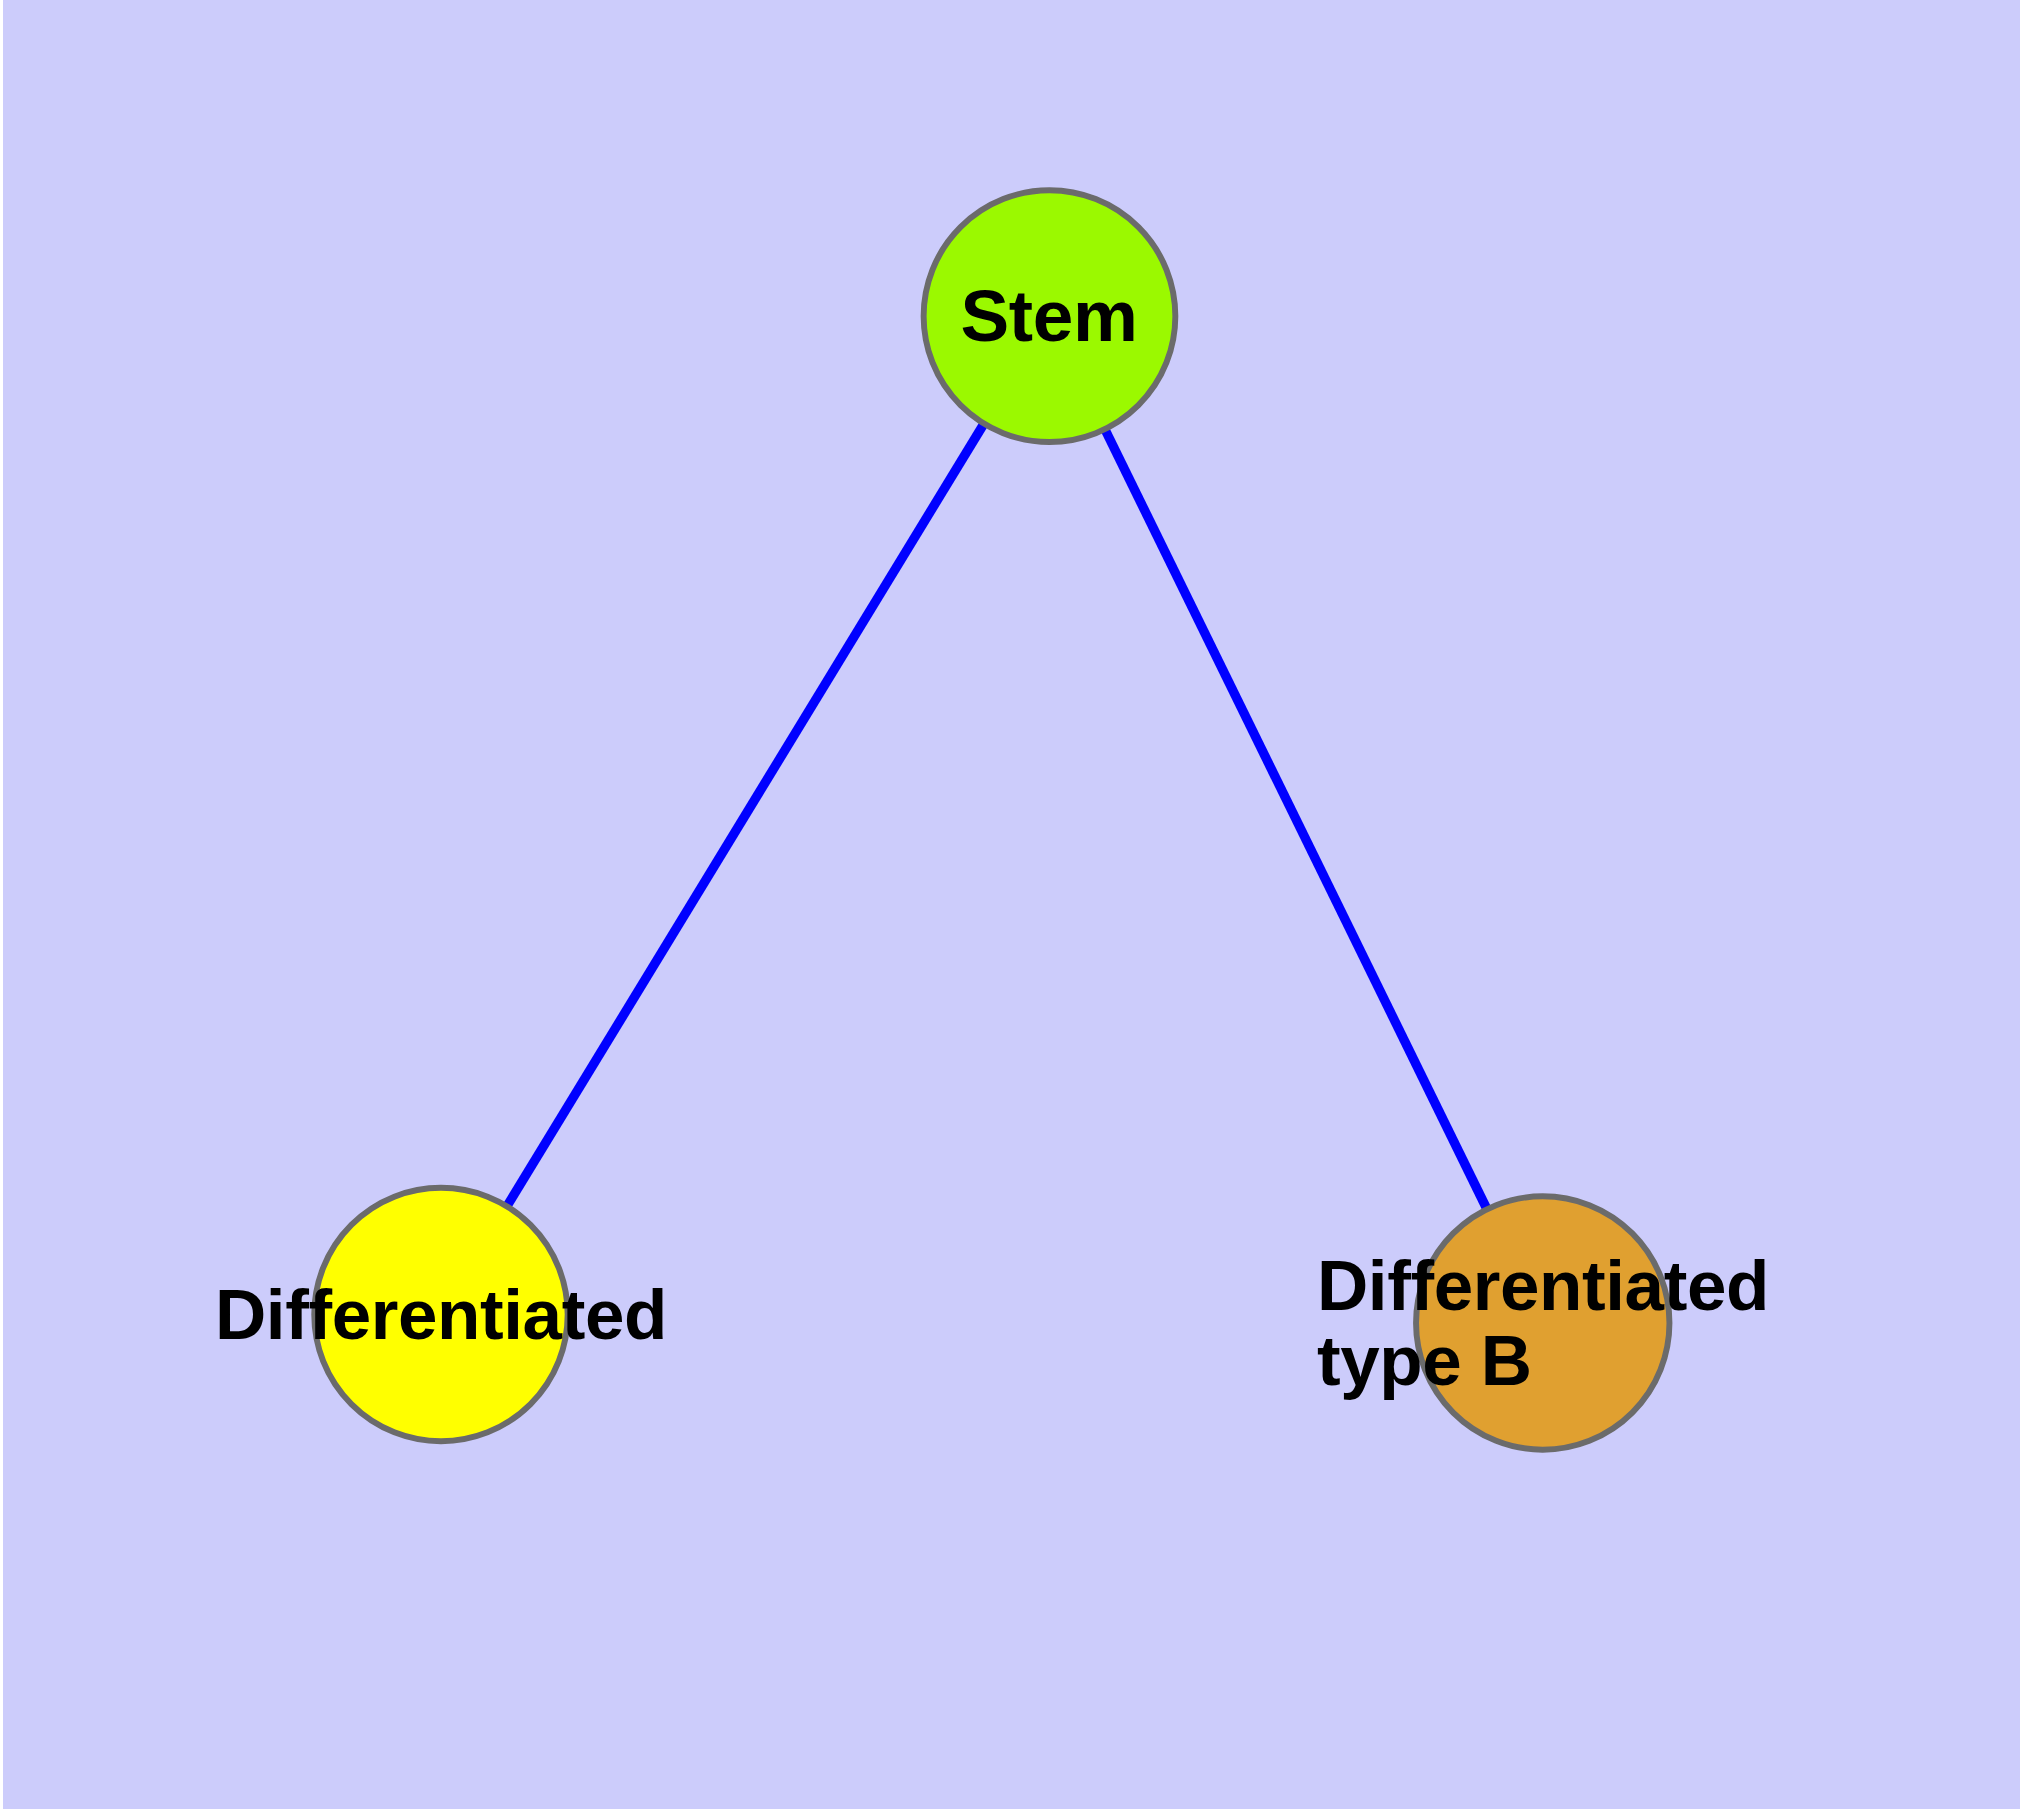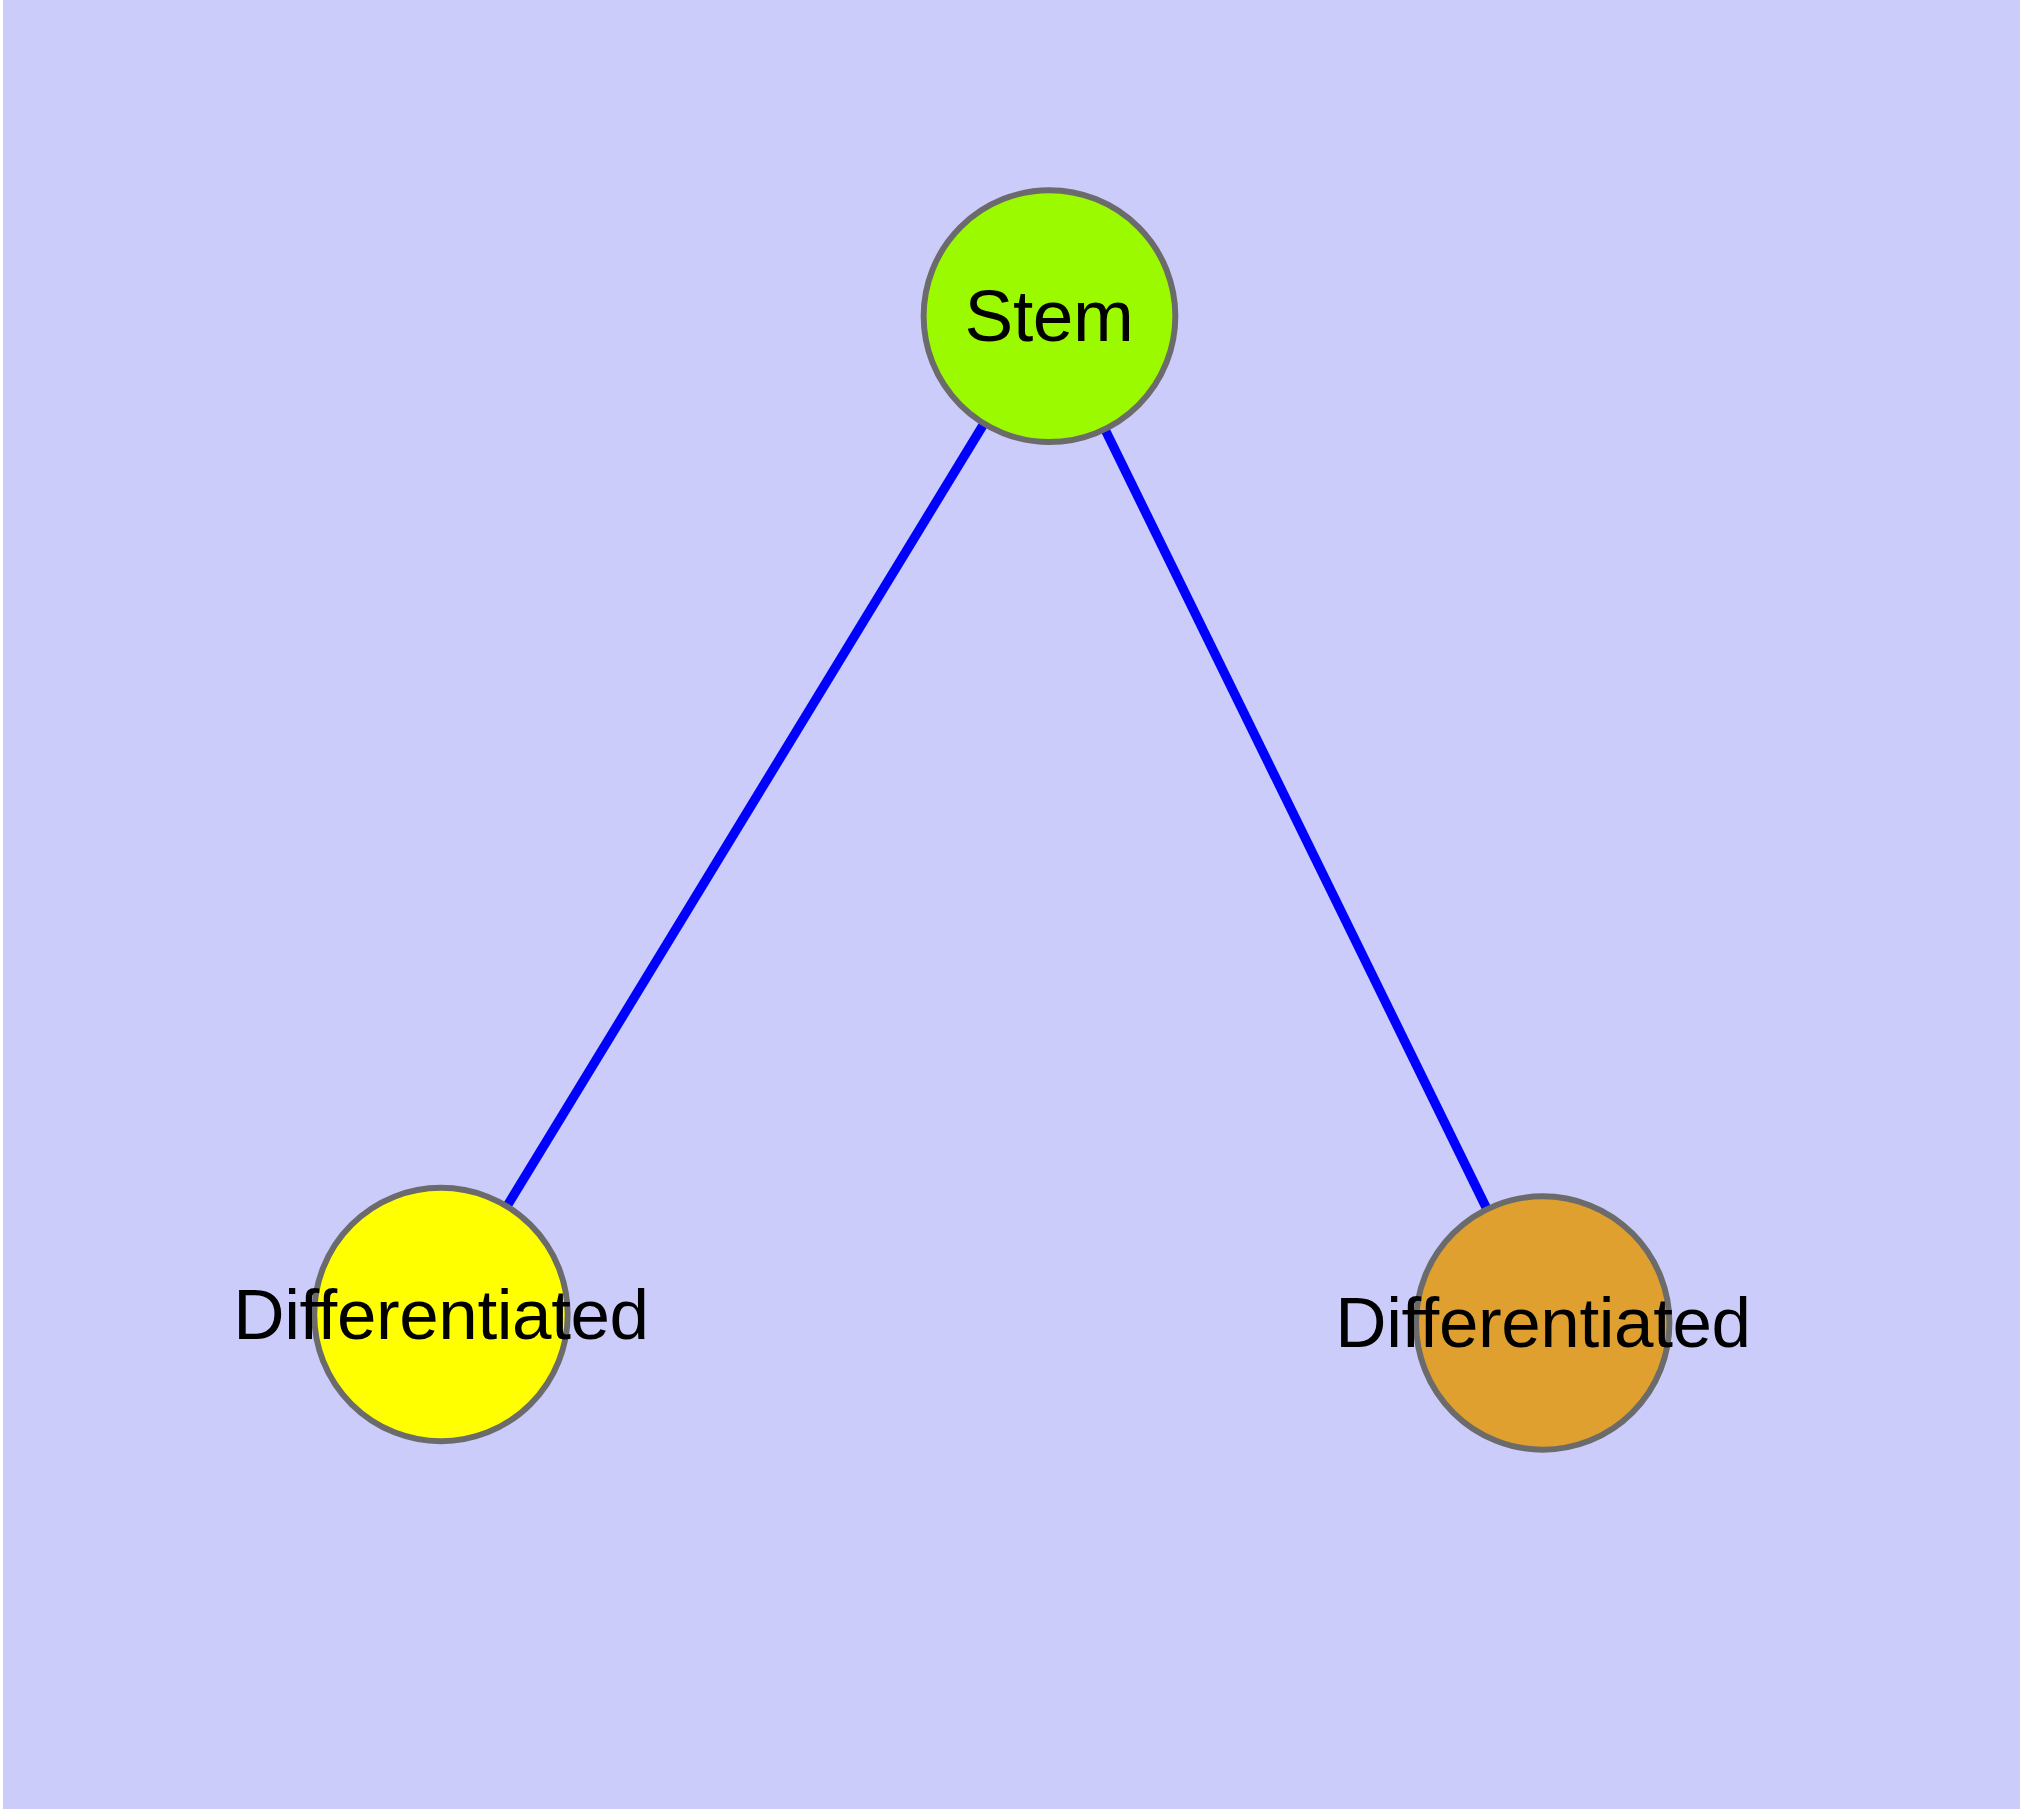--- a/index.html
+++ b/index.html
@@ -26,21 +26,21 @@
   #graph-svg {
     position: absolute;
     left: 0;
     top: 0;
     width: 2021px;
     height: 1812px;
   }
   .node-label {
     position: absolute;
     color: #000000;
-    font-weight: normal;
+    font-weight: bold;
     font-size: 73px;
     line-height: 1.06;
     white-space: pre;
     letter-spacing: -0.4px;
     transform: translate(-50%, -50%);
     pointer-events: none;
   }
   .node-label.small {
     font-size: 71px;
   }
@@ -59,16 +59,16 @@
     <g id="node-layer">
         <circle cx="1238" cy="373" r="148.5" fill="#9bf900" stroke="#6b6b6b" stroke-width="7"></circle>
         <circle cx="520" cy="1551" r="149.5" fill="#ffff00" stroke="#6b6b6b" stroke-width="7"></circle>
         <circle cx="1820" cy="1561" r="149.5" fill="#e0a030" stroke="#6b6b6b" stroke-width="7"></circle>
       </g>
   </svg>
 
   <div id="label-layer">
       <div class="node-label" style="left: 1049px; top: 316px; font-size: 73px; color: rgb(0, 0, 0);"><span>Stem</span></div>
       <div class="node-label small" style="left: 441px; top: 1315px; font-size: 71px; color: rgb(0, 0, 0);"><span>Differentiated</span><br></div>
-      <div class="node-label small" style="left: 1543px; top: 1323px; font-size: 71px; color: rgb(0, 0, 0);"><span>Differentiated</span><br></div>
+      <div class="node-label small" style="left: 1543px; top: 1323px; font-size: 71px; color: rgb(0, 0, 0);"><span>Differentiated</span><br><span>type B</span></div>
     </div>
 </div>
 
 
 </body></html>

